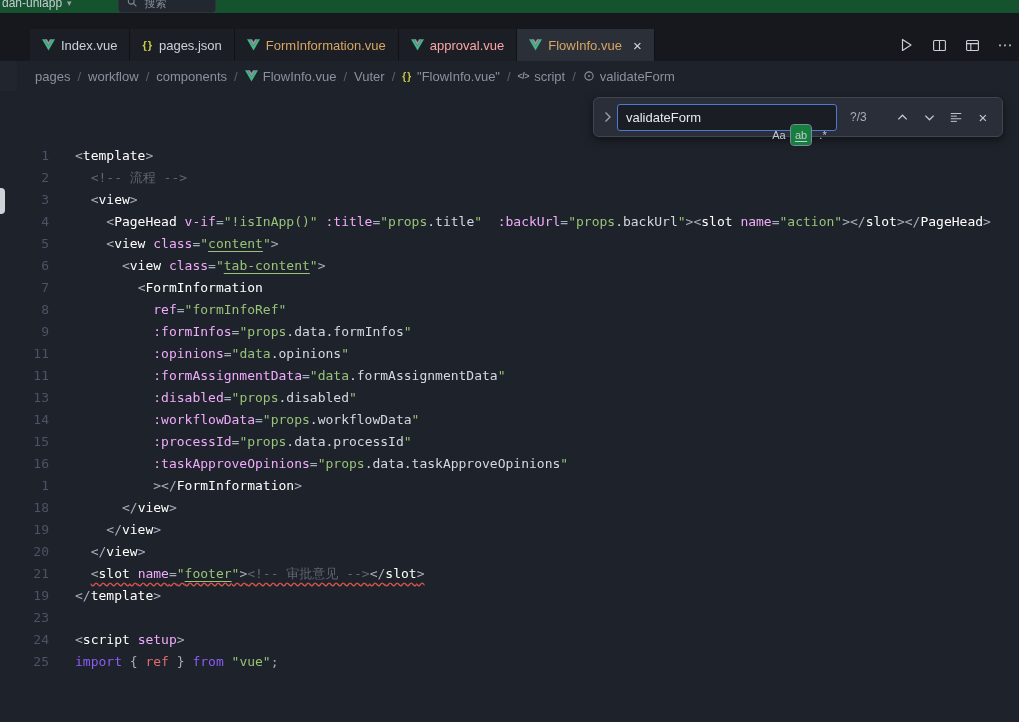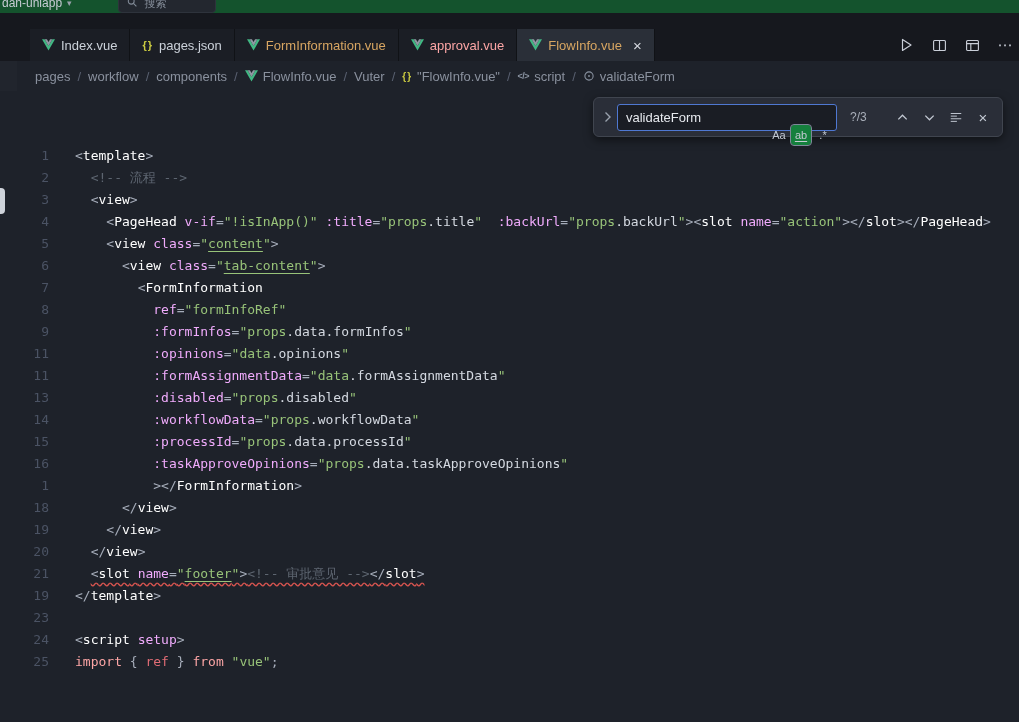--- a/index.html
+++ b/index.html
@@ -48,21 +48,21 @@
     font-size:13px; line-height:22px; }
   .code-line { display:flex; height:22px; }
   .ln { flex:0 0 49px; text-align:right; color:#4b5364; user-select:none; }
   .lc { padding-left:26px; white-space:pre; color:#abb2bf; }
   .tok-p { color:#a6adba; }
   .tok-t { color:#ffffff;text-align:center; }
   .tok-a { color:#f0abfc; }
   .tok-s { color:#98c379; }
   .tok-e { color:#d4d9e1; }
   .tok-c { color:#5d6570; }
-  .tok-k { color:#fca5a5; }
+  .tok-k { color:#8b5cf6; }
   .tok-v { color:#e06c75; }
   .tok-w { color:#abb2bf; }
   .tok-u { text-decoration:underline; text-underline-offset:3px; }
   .wavy { text-decoration-line:underline; text-decoration-style:wavy; text-decoration-color:#d9544f;
     text-decoration-skip-ink:none; text-underline-offset:4px; }
 
   
   .find-widget { position:absolute; top:6px; right:16px; width:410px; height:40px; background:#2a2e38;
     border:1px solid #40454f; border-radius:6px; box-shadow:0 3px 10px rgba(0,0,0,.5);
     display:flex; align-items:center; padding:0 8px 0 5px; z-index:5; }

